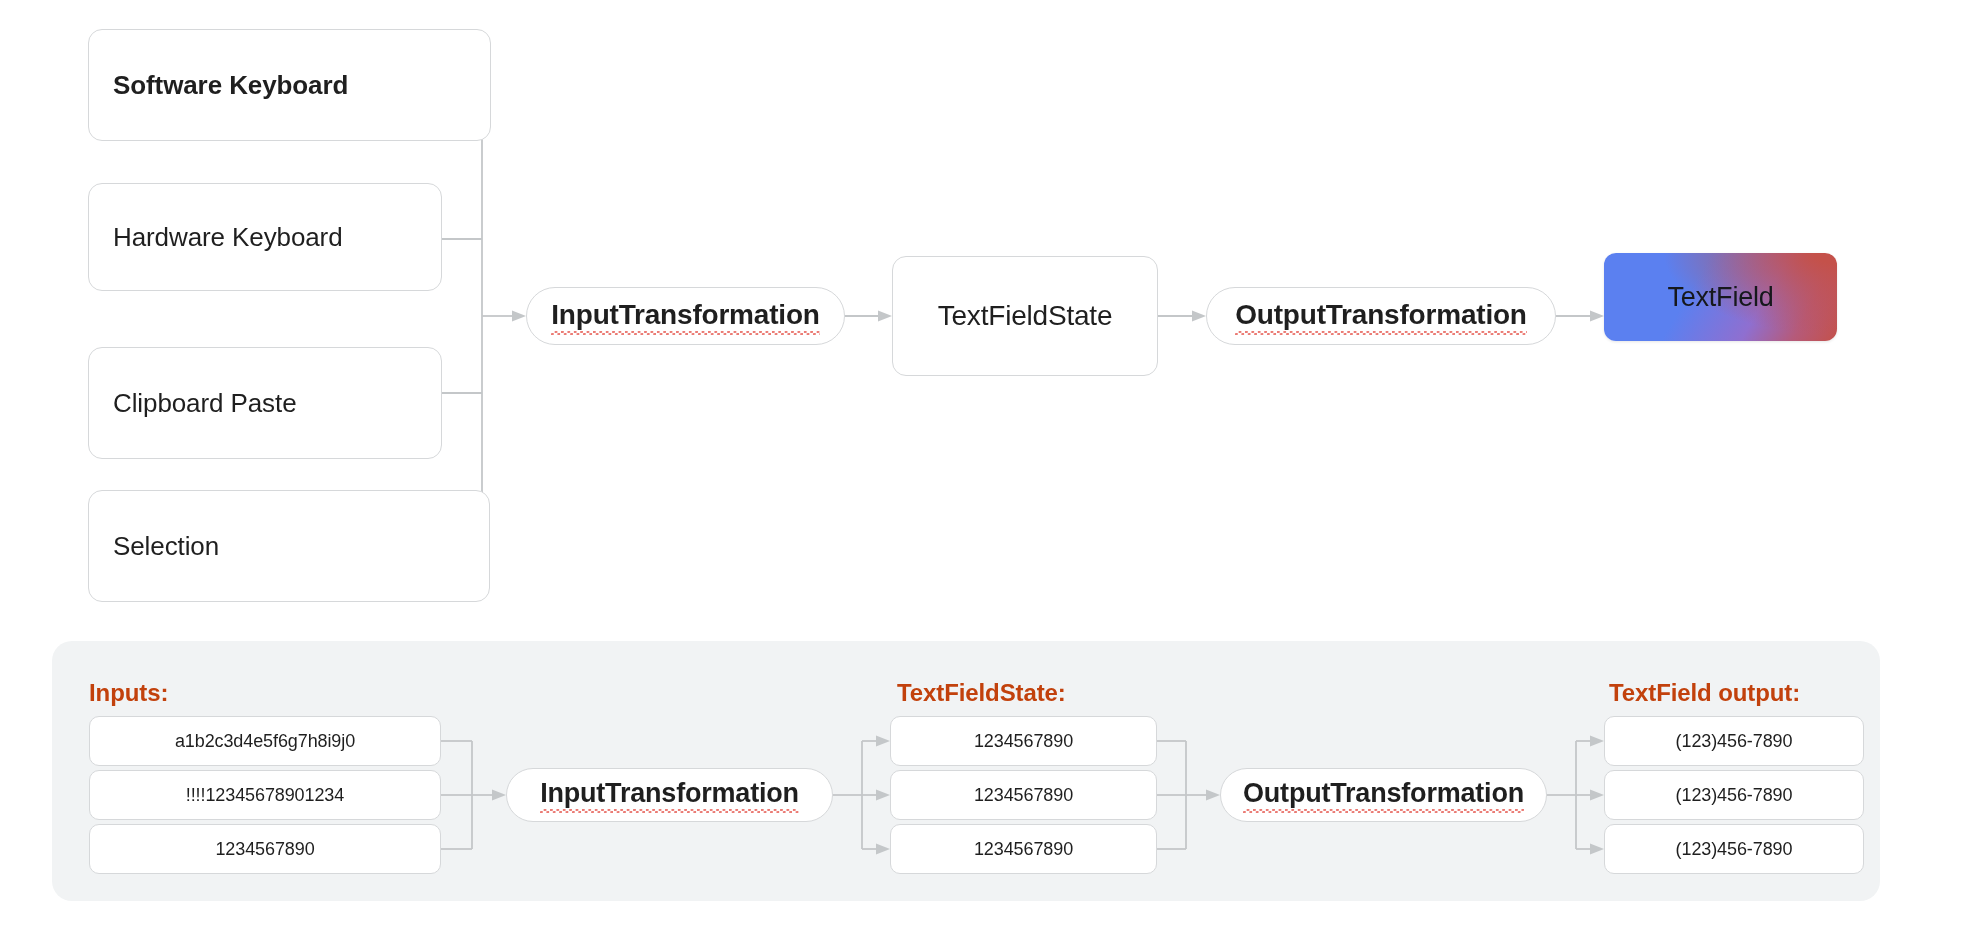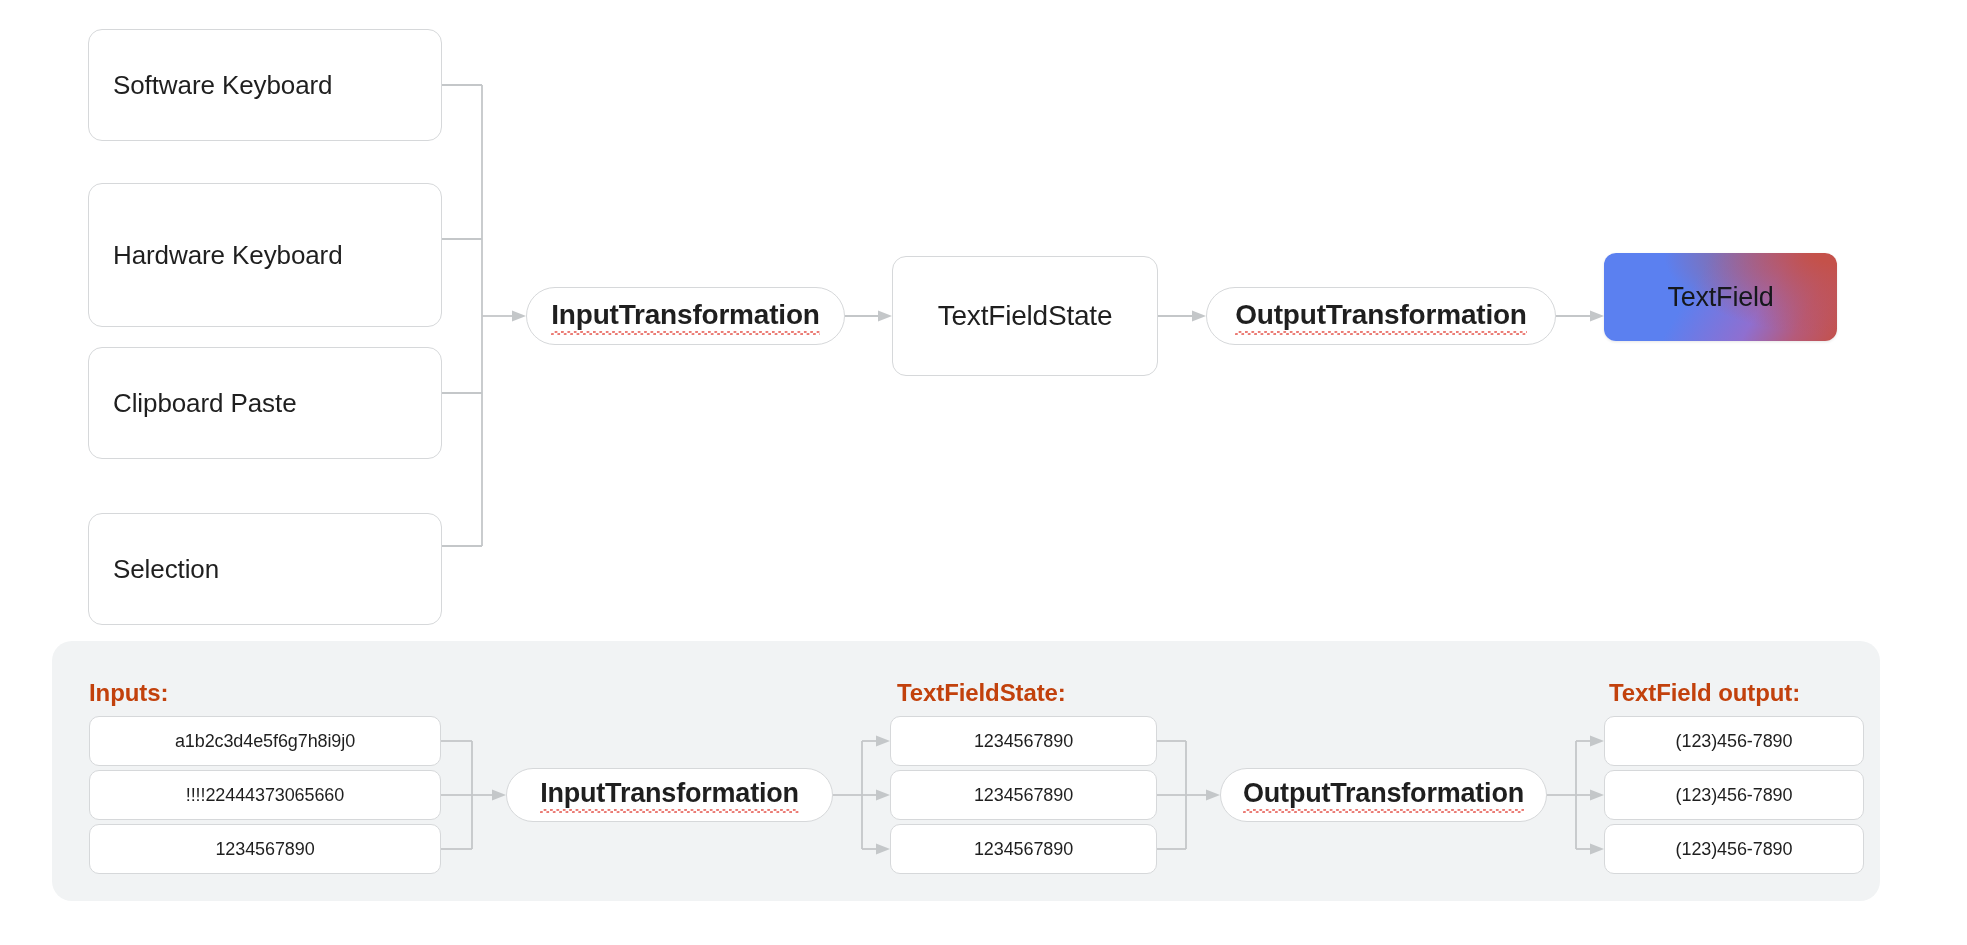--- a/index.html
+++ b/index.html
@@ -183,33 +183,33 @@
     <path class="wire" d="M 845 316 L 878 316"></path>
     <path class="wire-head" d="M 878 310.5 L 892 316 L 878 321.5 Z"></path>
 
     <path class="wire" d="M 1158 316 L 1192 316"></path>
     <path class="wire-head" d="M 1192 310.5 L 1206 316 L 1192 321.5 Z"></path>
 
     <path class="wire" d="M 1556 316 L 1590 316"></path>
     <path class="wire-head" d="M 1590 310.5 L 1604 316 L 1590 321.5 Z"></path>
   </svg>
 
-  <div class="node src-box" style="left:88px; top:29px; width:354px; height:112px;">
+  <div class="node src-box" style="left:88px; top:29px; width:403px; height:112px;font-weight:bold;">
     <span>Software Keyboard</span>
   </div>
 
-  <div class="node src-box" style="left:88px; top:183px; width:354px; height:144px;">
+  <div class="node src-box" style="left:88px; top:183px; width:354px; height:108px;">
     <span>Hardware Keyboard</span>
   </div>
 
   <div class="node src-box" style="left:88px; top:347px; width:354px; height:112px;">
     <span>Clipboard Paste</span>
   </div>
 
-  <div class="node src-box" style="left:88px; top:513px; width:354px; height:112px;">
+  <div class="node src-box" style="left:88px; top:490px; width:402px; height:112px;">
     <span>Selection</span>
   </div>
 
   <div class="node pill" style="left:526px; top:287px; width:319px; height:58px;">
     <span class="squiggle">InputTransformation</span>
   </div>
 
   <div class="node rect" style="left:892px; top:256px; width:266px; height:120px;">
     <span>TextFieldState</span>
   </div>
@@ -262,21 +262,21 @@
   <div class="col-title" style="left:89px; top:679px;">Inputs:</div>
 
   <div class="col-title" style="left:897px; top:679px;">TextFieldState:</div>
 
   <div class="col-title" style="left:1609px; top:679px;">TextField output:</div>
 
   <div class="value-box" style="left:89px; top:716px; width:352px; height:50px;">
     <span>a1b2c3d4e5f6g7h8i9j0</span>
   </div>
   <div class="value-box" style="left:89px; top:770px; width:352px; height:50px;">
-    <span>!!!!22444373065660</span>
+    <span>!!!!12345678901234</span>
   </div>
   <div class="value-box" style="left:89px; top:824px; width:352px; height:50px;">
     <span>1234567890</span>
   </div>
 
   <div class="small-pill" style="left:506px; top:768px; width:327px; height:54px;">
     <span class="squiggle">InputTransformation</span>
   </div>
 
   <div class="value-box" style="left:890px; top:716px; width:267px; height:50px;">

